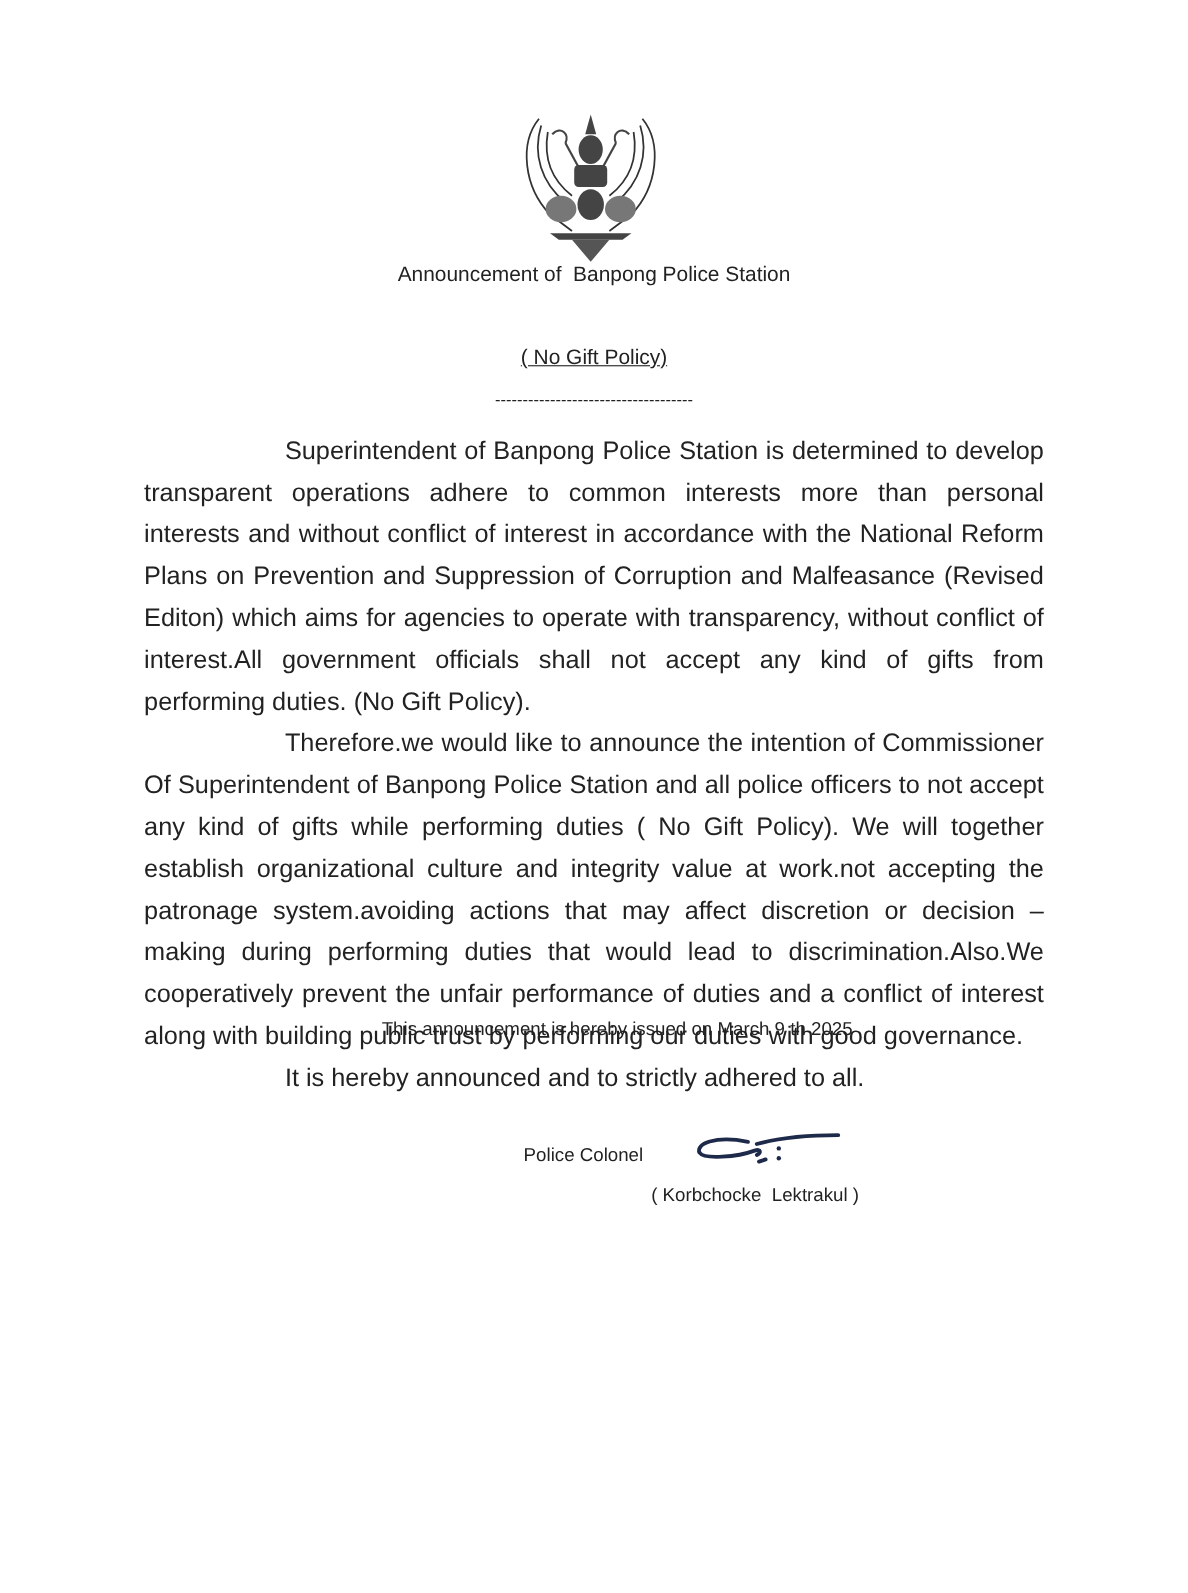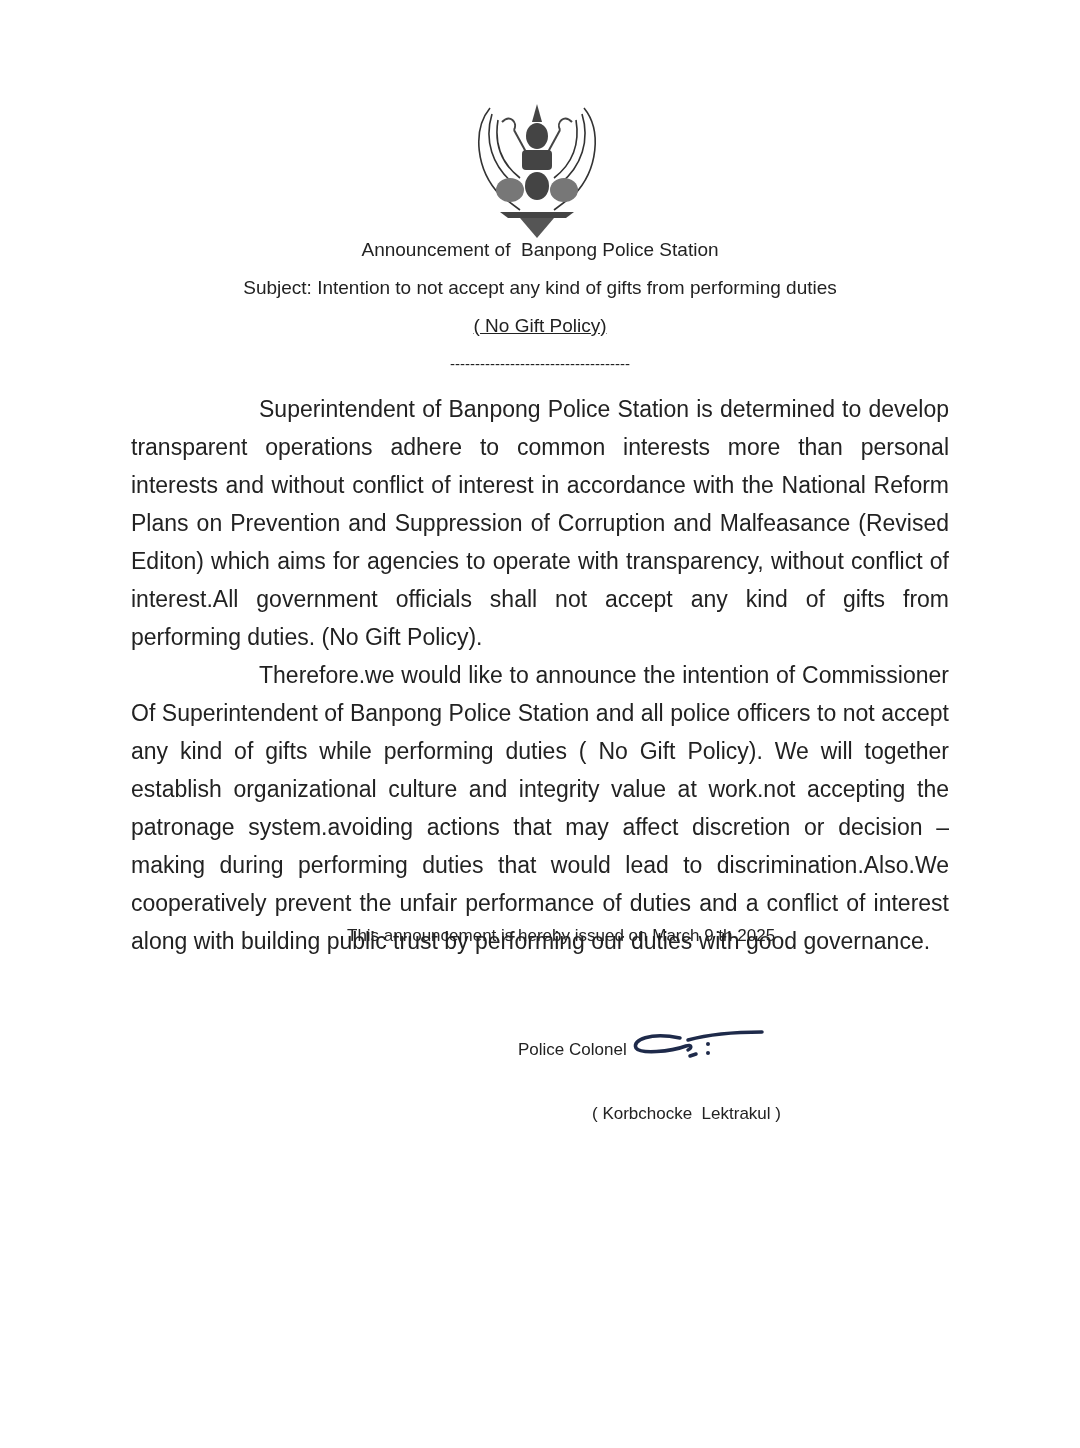--- a/index.html
+++ b/index.html
@@ -47,35 +47,35 @@
     </g>
     <g fill="none" stroke="#444" stroke-width="2">
       <path d="M32 22 C40 14 48 22 44 30"></path>
       <path d="M102 22 C94 14 86 22 90 30"></path>
       <path d="M44 30 L56 52"></path>
       <path d="M90 30 L78 52"></path>
     </g>
   </svg>
 
   <div class="center-line" style="top:238px;">Announcement of  Banpong Police Station</div>
-  <div class="center-line" style="top:276px;">Subject: Intention to not accept any kind of gifts from performing duties</div>
   <div class="center-line" style="top:314px;text-decoration:underline;">( No Gift Policy)</div>
   <div class="center-line" style="top:352px; font-size:15px;">------------------------------------</div>
 
   <div class="body-text">
     <p>Superintendent of Banpong Police Station  is determined to develop transparent operations adhere to common interests more than personal interests and without conflict of interest in accordance with the National Reform Plans on Prevention and Suppression of Corruption and Malfeasance (Revised Editon) which aims for agencies to operate with transparency, without conflict of interest.All government officials shall not accept any kind of gifts from performing duties. (No Gift Policy).</p>
     <p>Therefore.we would like to announce the intention of Commissioner Of Superintendent of Banpong Police Station  and all police officers to not accept any kind of gifts while performing duties  ( No Gift Policy). We will together establish organizational culture and integrity value at work.not accepting the patronage system.avoiding actions that may affect discretion or decision – making during performing duties that would lead to discrimination.Also.We cooperatively prevent the unfair performance of duties and a conflict of interest along with building public trust by performing our duties with good governance.</p>
+    <p>It is hereby announced and to strictly adhered to all.</p>
   </div>
 
   <div class="abs" style="left:347px; top:924px;">This announcement is hereby issued on March 9 th 2025</div>
 
-  <div class="abs" style="left:476px; top:1038px;margin-left:42px;">Police Colonel</div>
+  <div class="abs" style="left:476px; top:1038px;">Police Colonel</div>
   <svg class="sig" viewBox="0 0 140 40">
     <g fill="none" stroke="#1e2a4a" stroke-width="3.5" stroke-linecap="round">
       <path d="M50 12 C20 6 2 14 6 22 C10 28 40 26 56 20 C62 18 62 22 58 24"></path>
       <path d="M58 14 C80 8 110 6 132 6"></path>
       <path d="M60 30 L66 28"></path>
     </g>
     <circle cx="78" cy="18" r="2" fill="#1e2a4a"></circle>
     <circle cx="78" cy="27" r="2" fill="#1e2a4a"></circle>
   </svg>
-  <div class="abs" style="left:592px; top:1102px;">( Korbchocke  Lektrakul )</div>
+  <div class="abs" style="left:592px; top:1075px;">( Korbchocke  Lektrakul )</div>
 </div>
 
 </body></html>

